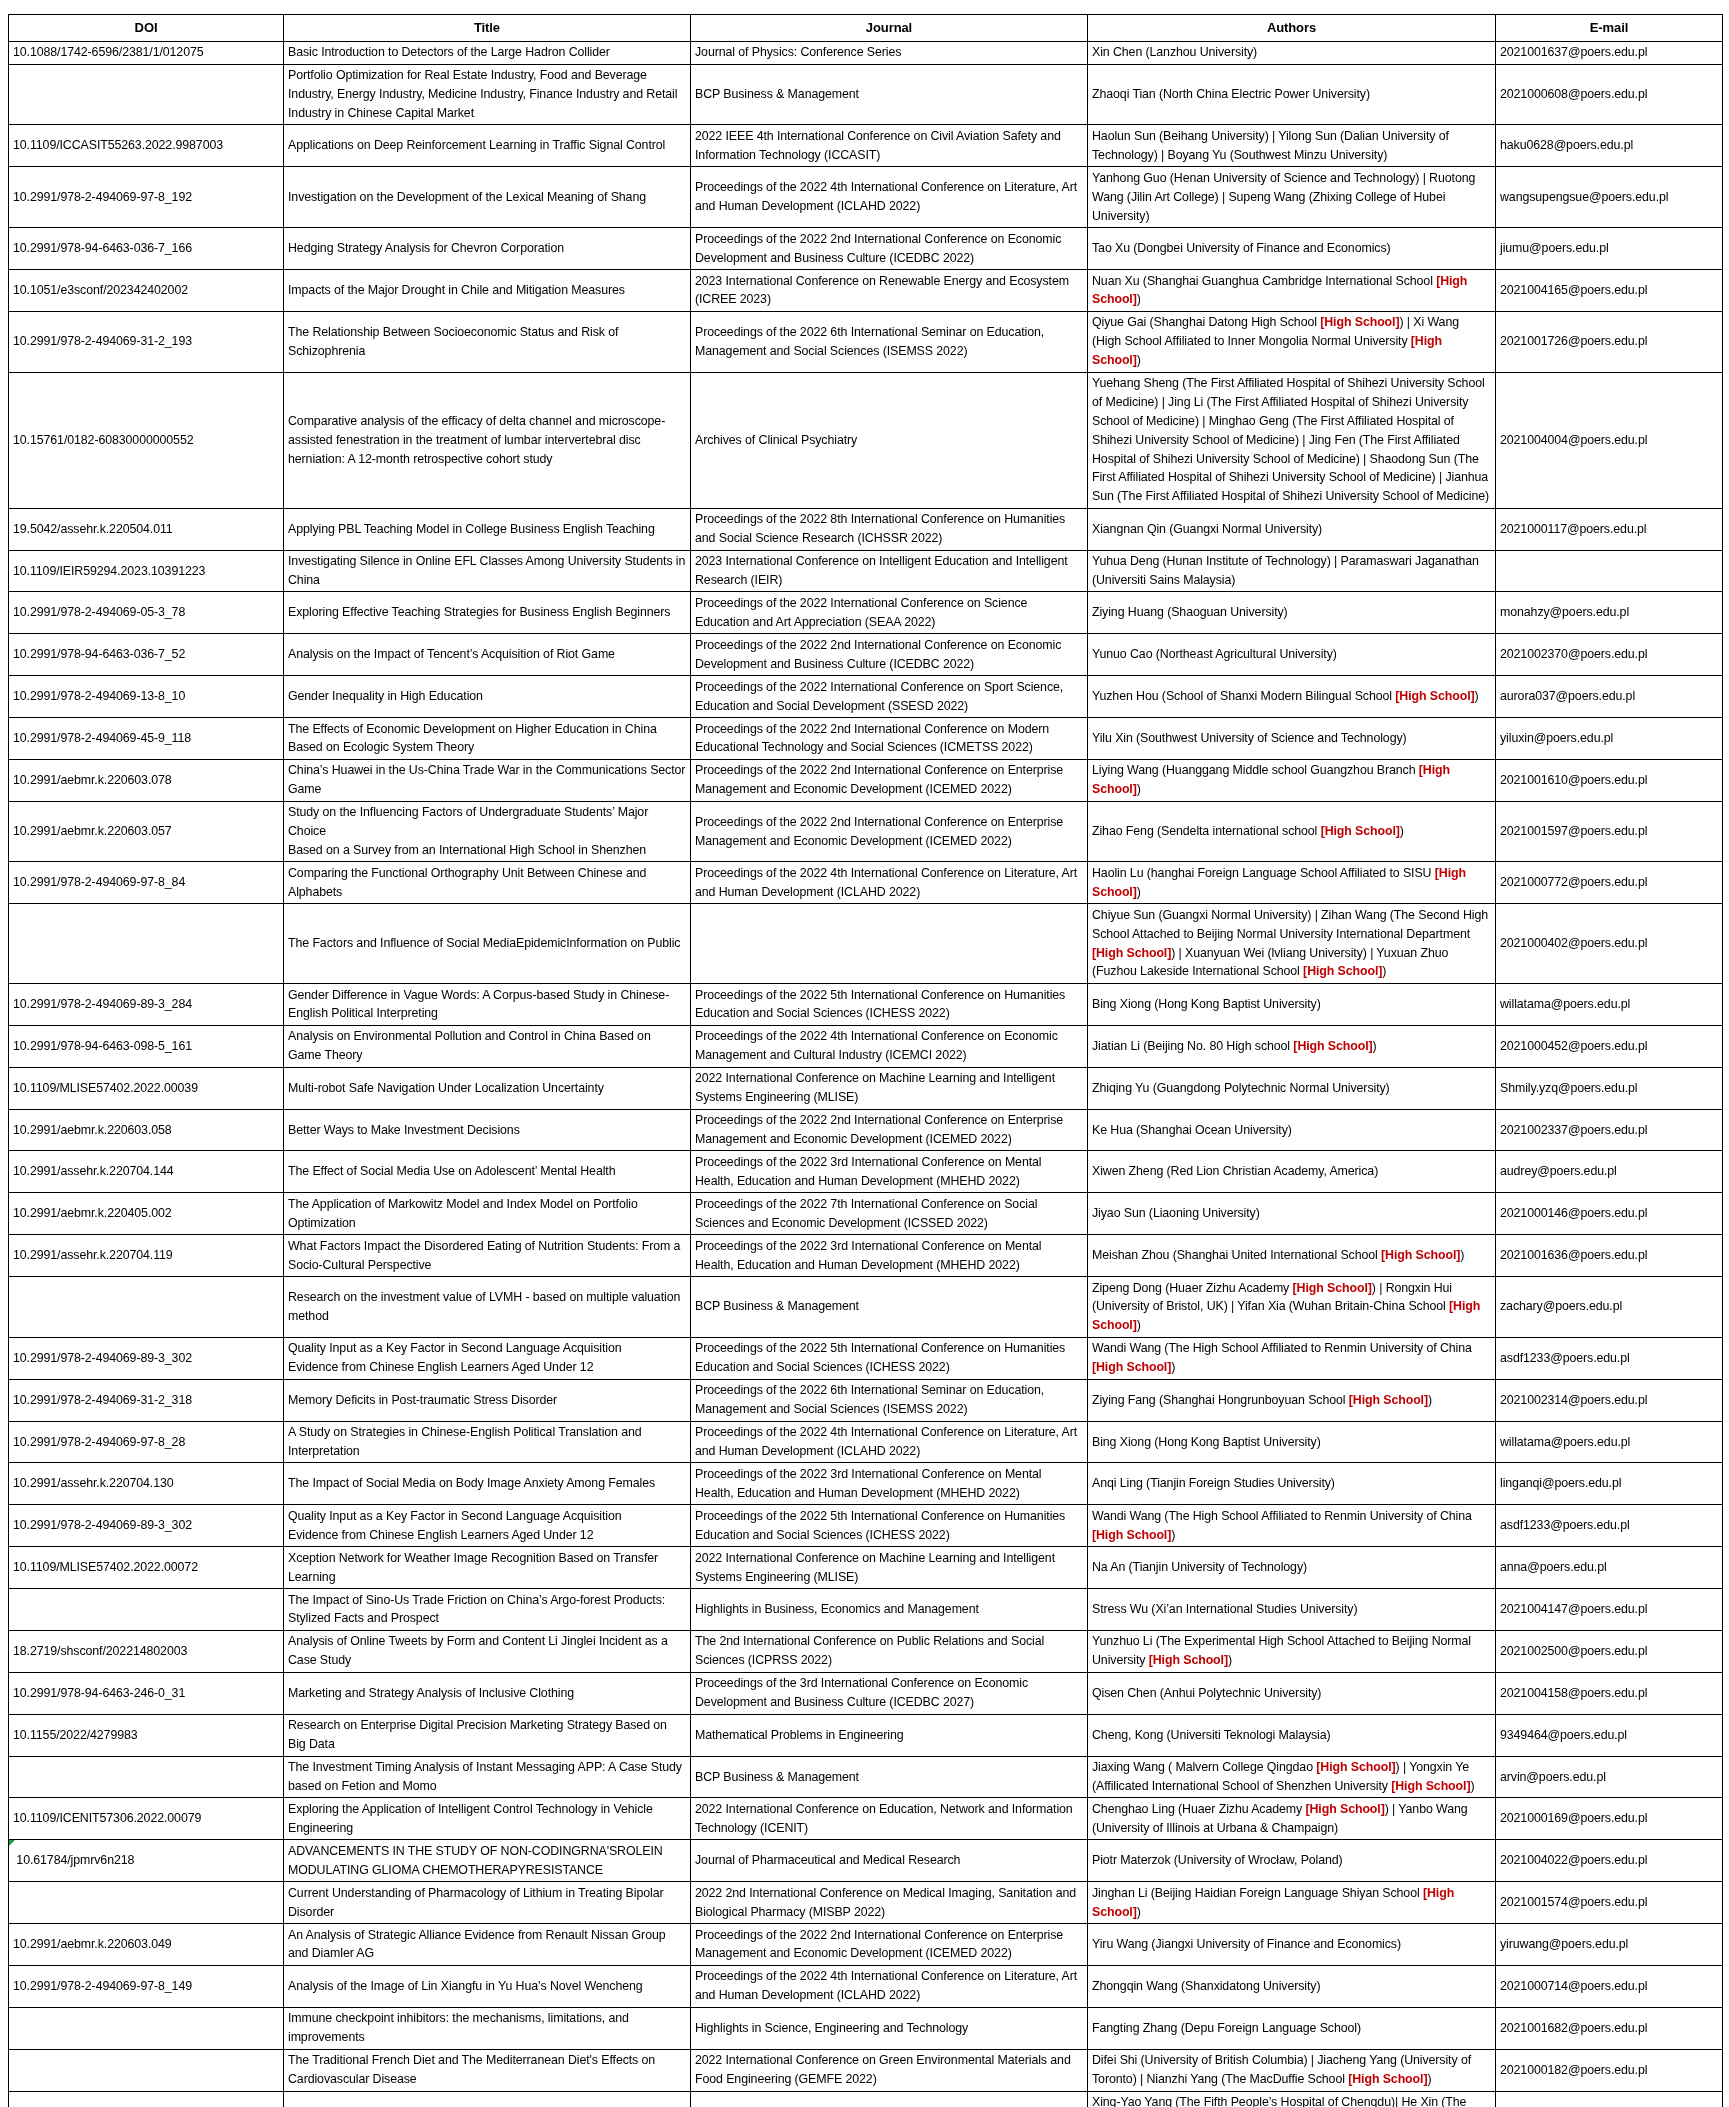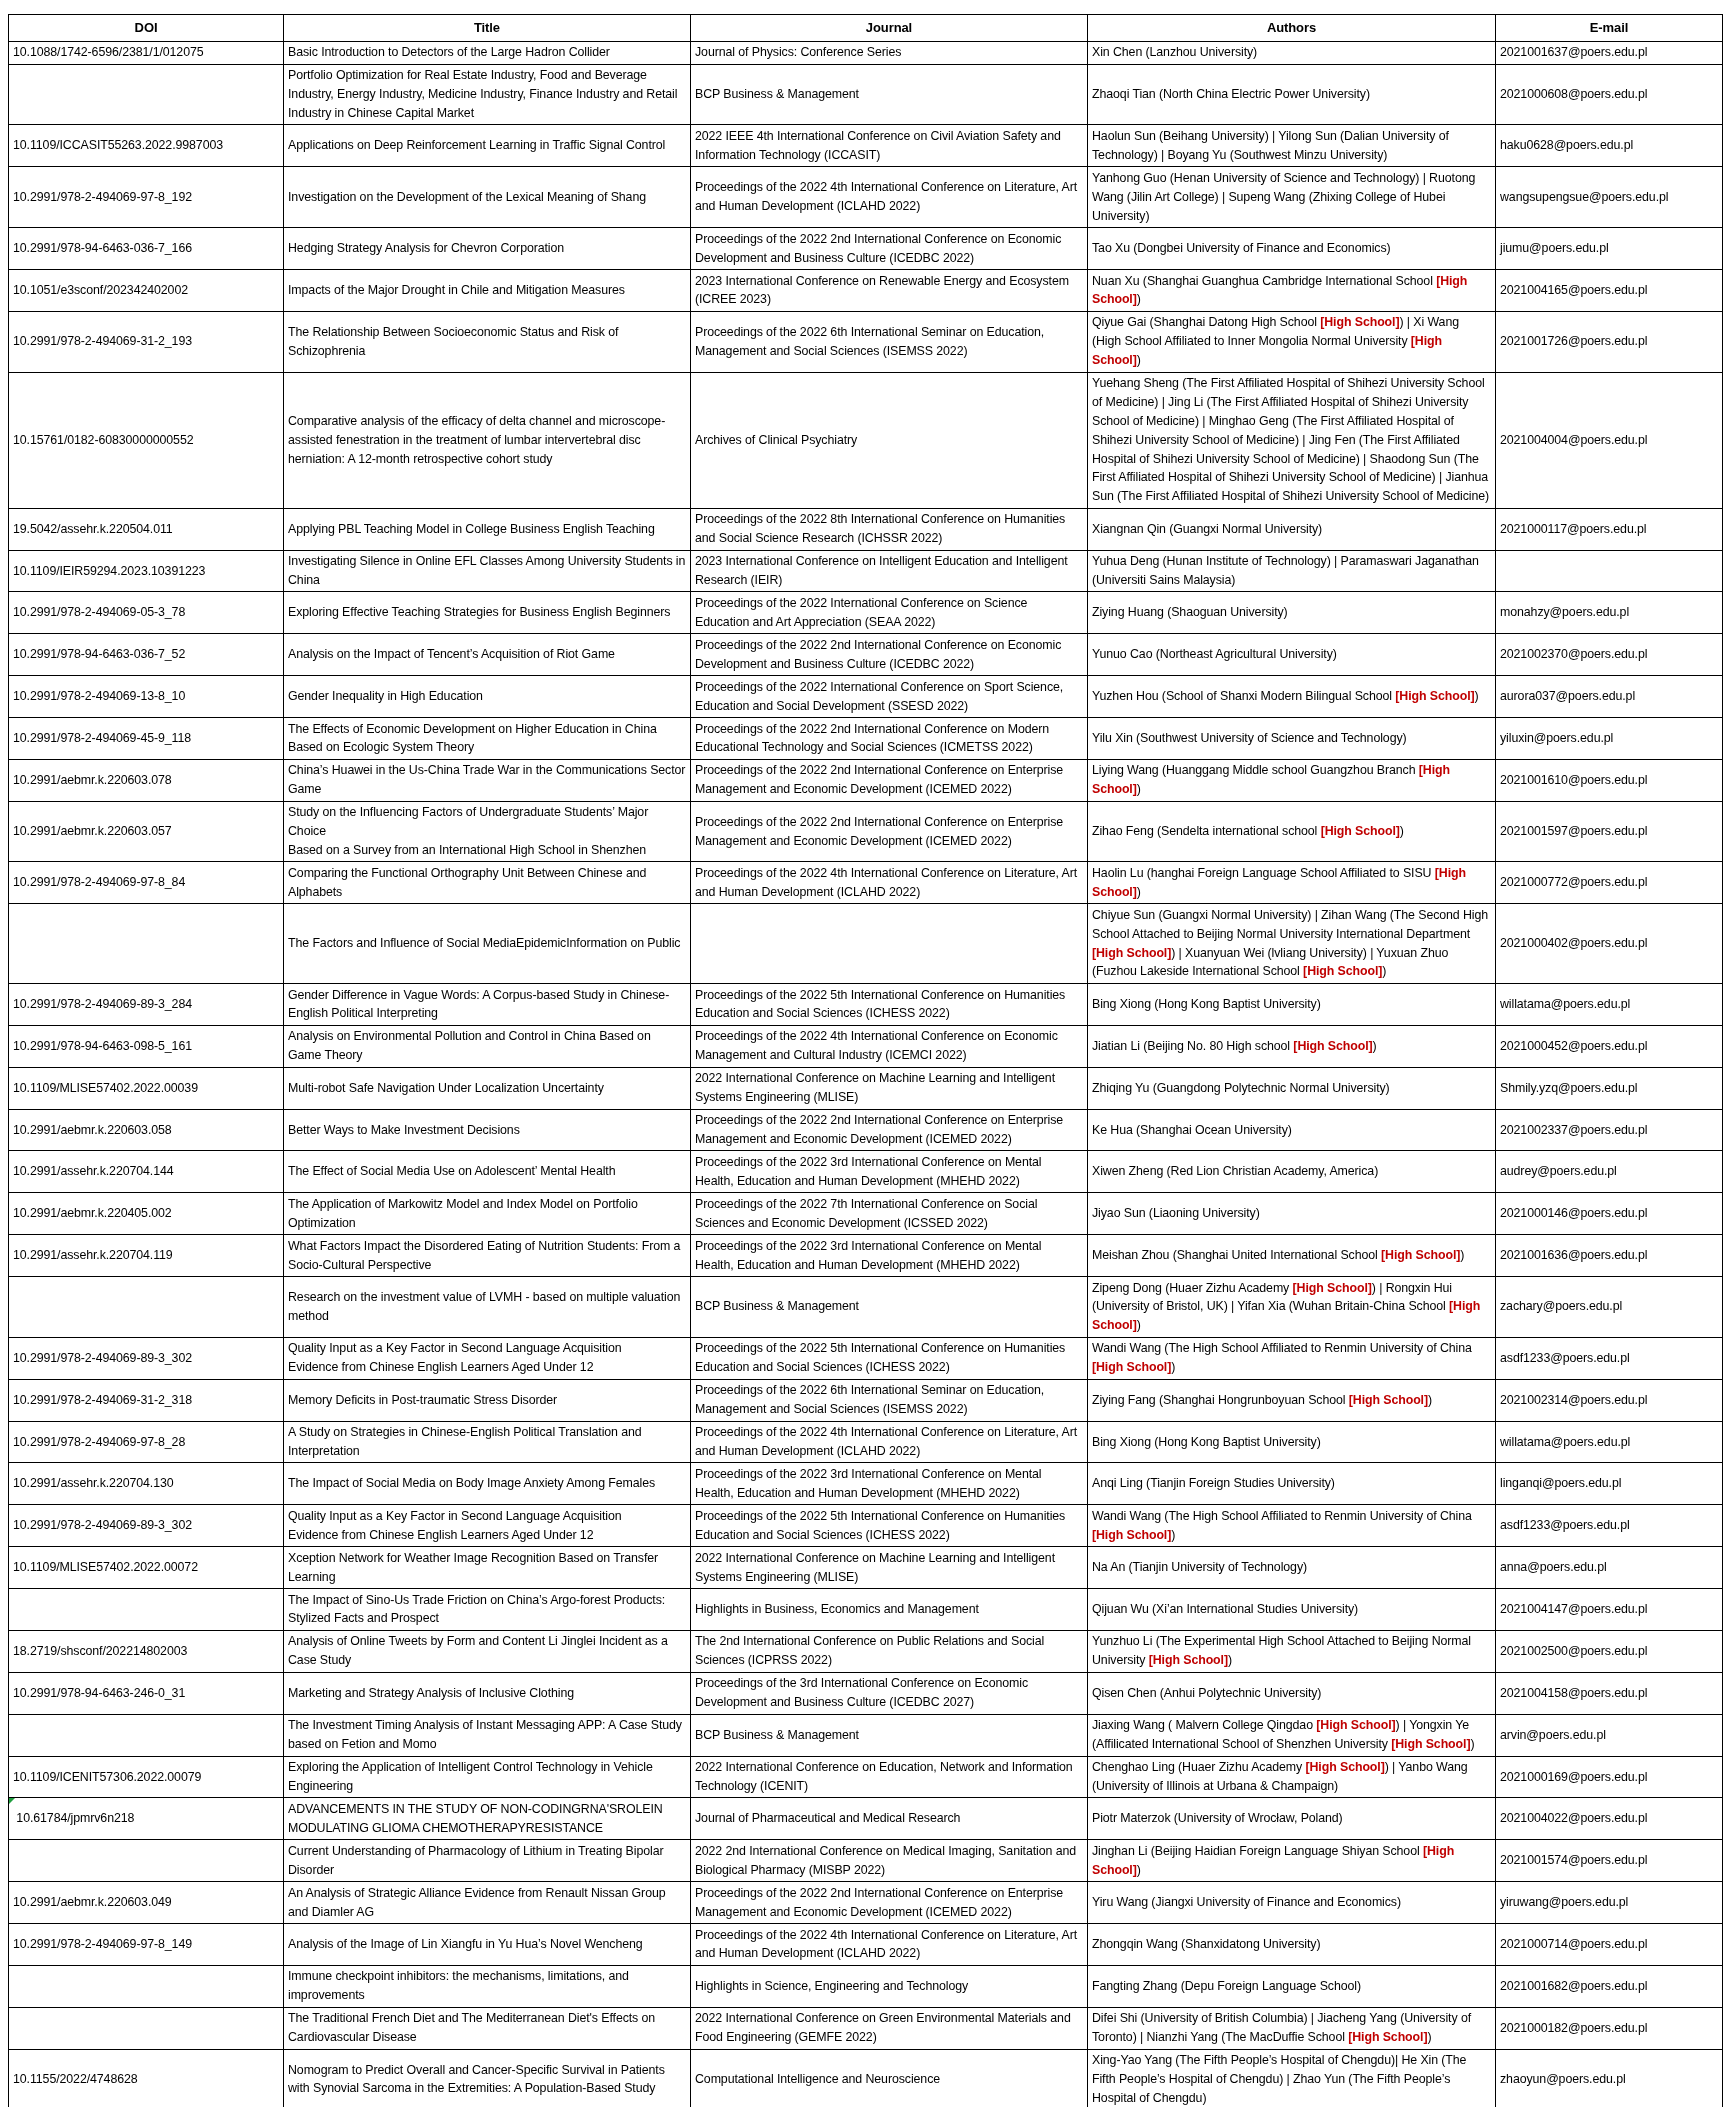--- a/index.html
+++ b/index.html
@@ -302,38 +302,45 @@
         <td data-name="cell-doi">10.1109/MLISE57402.2022.00072</td>
         <td data-name="cell-title">Xception Network for Weather Image Recognition Based on Transfer Learning</td>
         <td data-name="cell-journal">2022 International Conference on Machine Learning and Intelligent Systems Engineering (MLISE)</td>
         <td data-name="cell-authors">Na An (Tianjin University of Technology)</td>
         <td data-name="cell-email">anna@poers.edu.pl</td>
       </tr>
       <tr data-name="table-row">
         <td data-name="cell-doi"></td>
         <td data-name="cell-title">The Impact of Sino-Us Trade Friction on China’s Argo-forest Products: Stylized Facts and Prospect</td>
         <td data-name="cell-journal">Highlights in Business, Economics and Management</td>
-        <td data-name="cell-authors">Qijuan Wu (Xi’an International Studies University)</td>
+        <td data-name="cell-authors">Stress Wu (Xi’an International Studies University)</td>
         <td data-name="cell-email">2021004147@poers.edu.pl</td>
       </tr>
       <tr data-name="table-row">
         <td data-name="cell-doi">18.2719/shsconf/202214802003</td>
         <td data-name="cell-title">Analysis of Online Tweets by Form and Content Li Jinglei Incident as a Case Study</td>
         <td data-name="cell-journal">The 2nd International Conference on Public Relations and Social Sciences (ICPRSS 2022)</td>
         <td data-name="cell-authors">Yunzhuo Li (The Experimental High School Attached to Beijing Normal University <span class="hs" data-name="high-school-tag">[High School]</span>)</td>
         <td data-name="cell-email">2021002500@poers.edu.pl</td>
       </tr>
       <tr data-name="table-row">
         <td data-name="cell-doi">10.2991/978-94-6463-246-0_31</td>
         <td data-name="cell-title">Marketing and Strategy Analysis of Inclusive Clothing</td>
         <td data-name="cell-journal">Proceedings of the 3rd International Conference on Economic Development and Business Culture (ICEDBC 2027)</td>
         <td data-name="cell-authors">Qisen Chen (Anhui Polytechnic University)</td>
         <td data-name="cell-email">2021004158@poers.edu.pl</td>
       </tr>
       <tr data-name="table-row">
+        <td data-name="cell-doi">10.1155/2022/4279983</td>
+        <td data-name="cell-title">Research on Enterprise Digital Precision Marketing Strategy Based on Big Data</td>
+        <td data-name="cell-journal">Mathematical Problems in Engineering</td>
+        <td data-name="cell-authors">Cheng, Kong (Universiti Teknologi Malaysia)</td>
+        <td data-name="cell-email">9349464@poers.edu.pl</td>
+      </tr>
+      <tr data-name="table-row">
         <td data-name="cell-doi"></td>
         <td data-name="cell-title">The Investment Timing Analysis of Instant Messaging APP: A Case Study based on Fetion and Momo</td>
         <td data-name="cell-journal">BCP Business &amp; Management</td>
         <td data-name="cell-authors">Jiaxing Wang ( Malvern College Qingdao <span class="hs" data-name="high-school-tag">[High School]</span>) | Yongxin Ye (Affilicated International School of Shenzhen University <span class="hs" data-name="high-school-tag">[High School]</span>)</td>
         <td data-name="cell-email">arvin@poers.edu.pl</td>
       </tr>
       <tr data-name="table-row">
         <td data-name="cell-doi">10.1109/ICENIT57306.2022.00079</td>
         <td data-name="cell-title">Exploring the Application of Intelligent Control Technology in Vehicle Engineering</td>
         <td data-name="cell-journal">2022 International Conference on Education, Network and Information Technology (ICENIT)</td>

